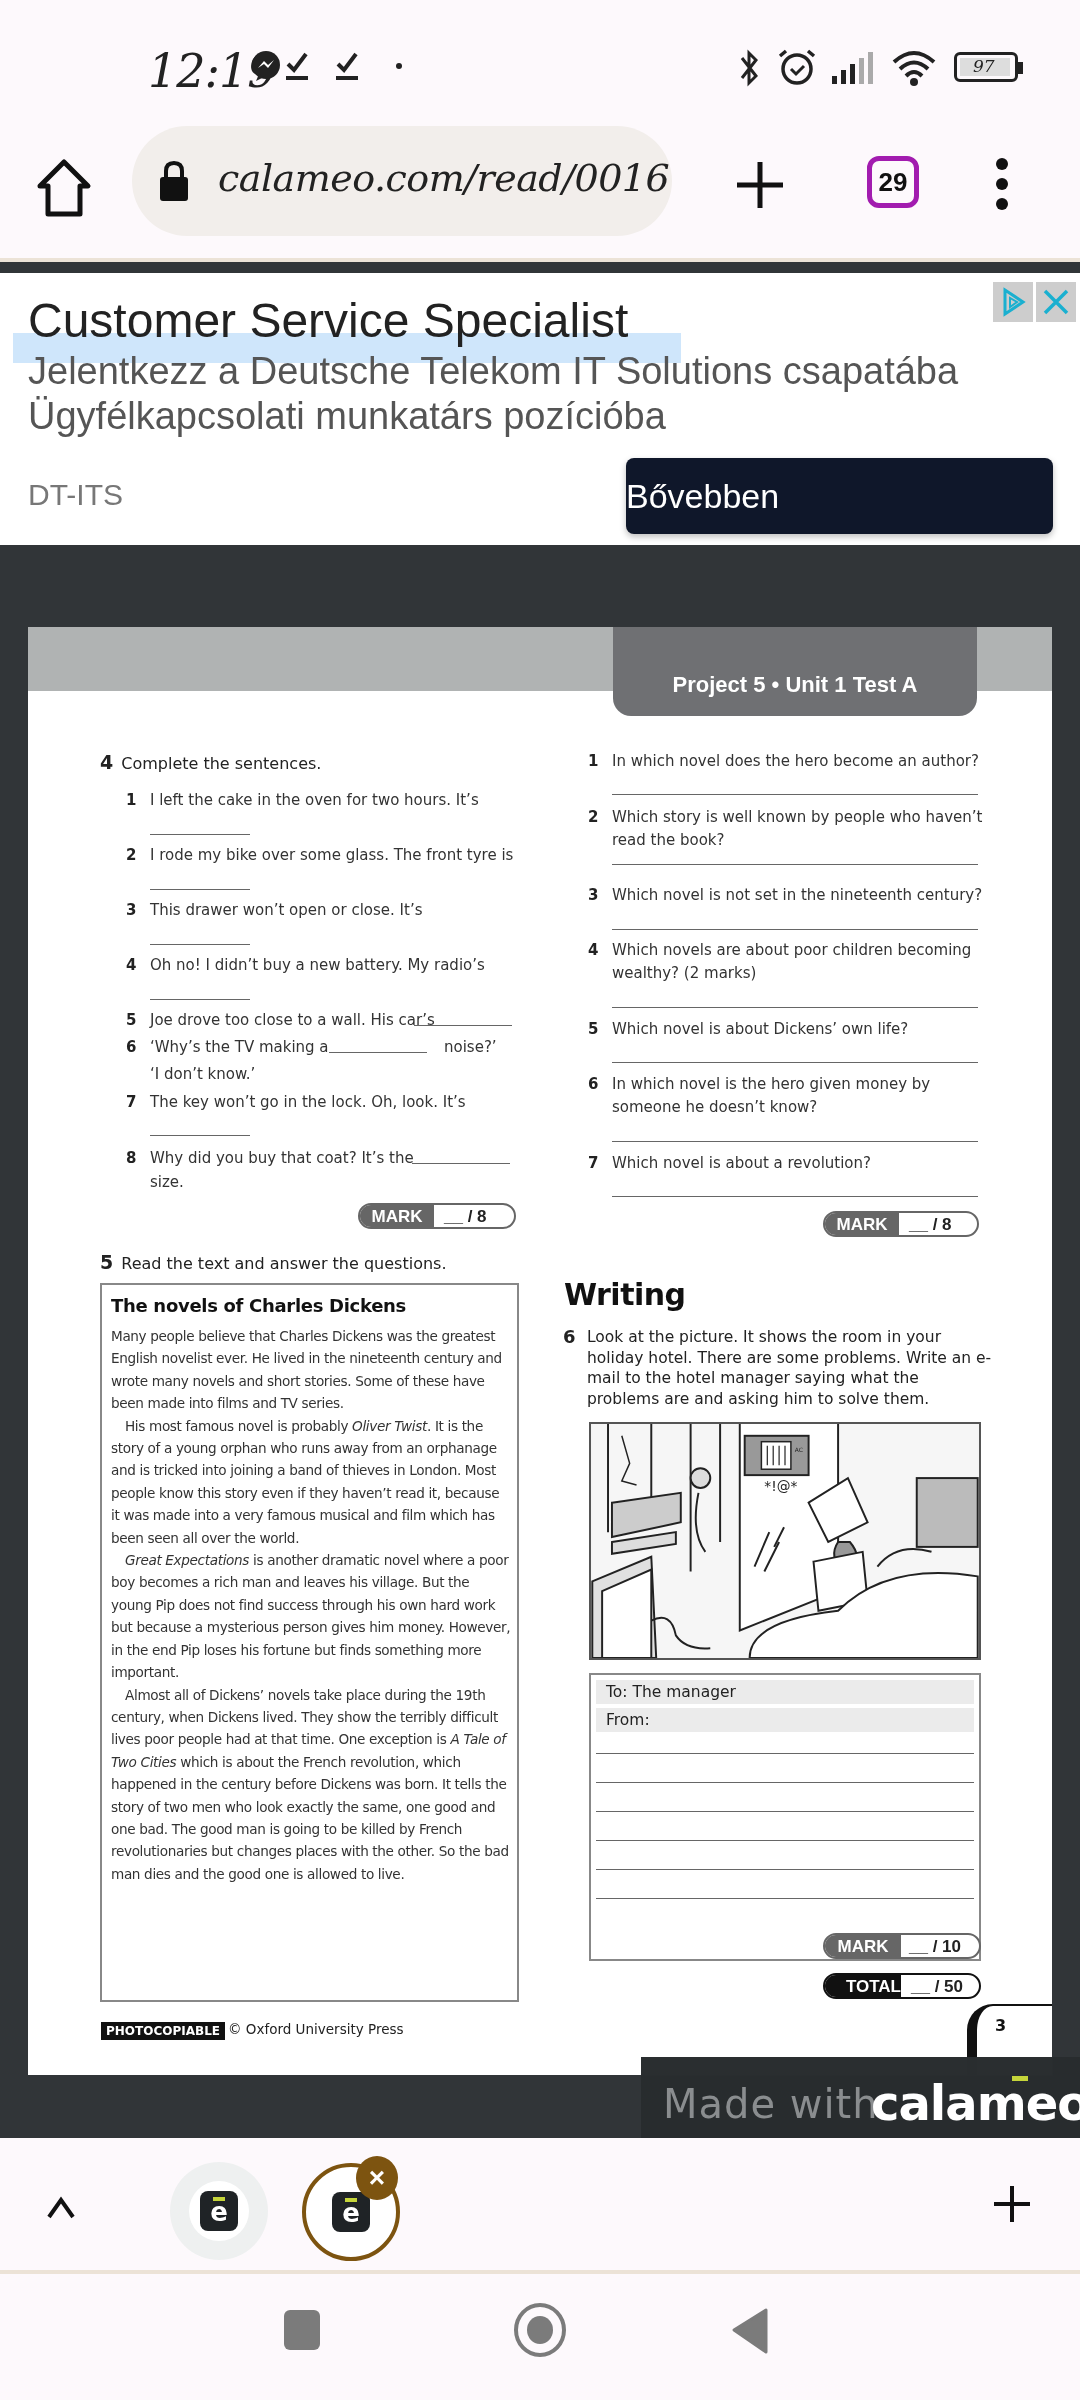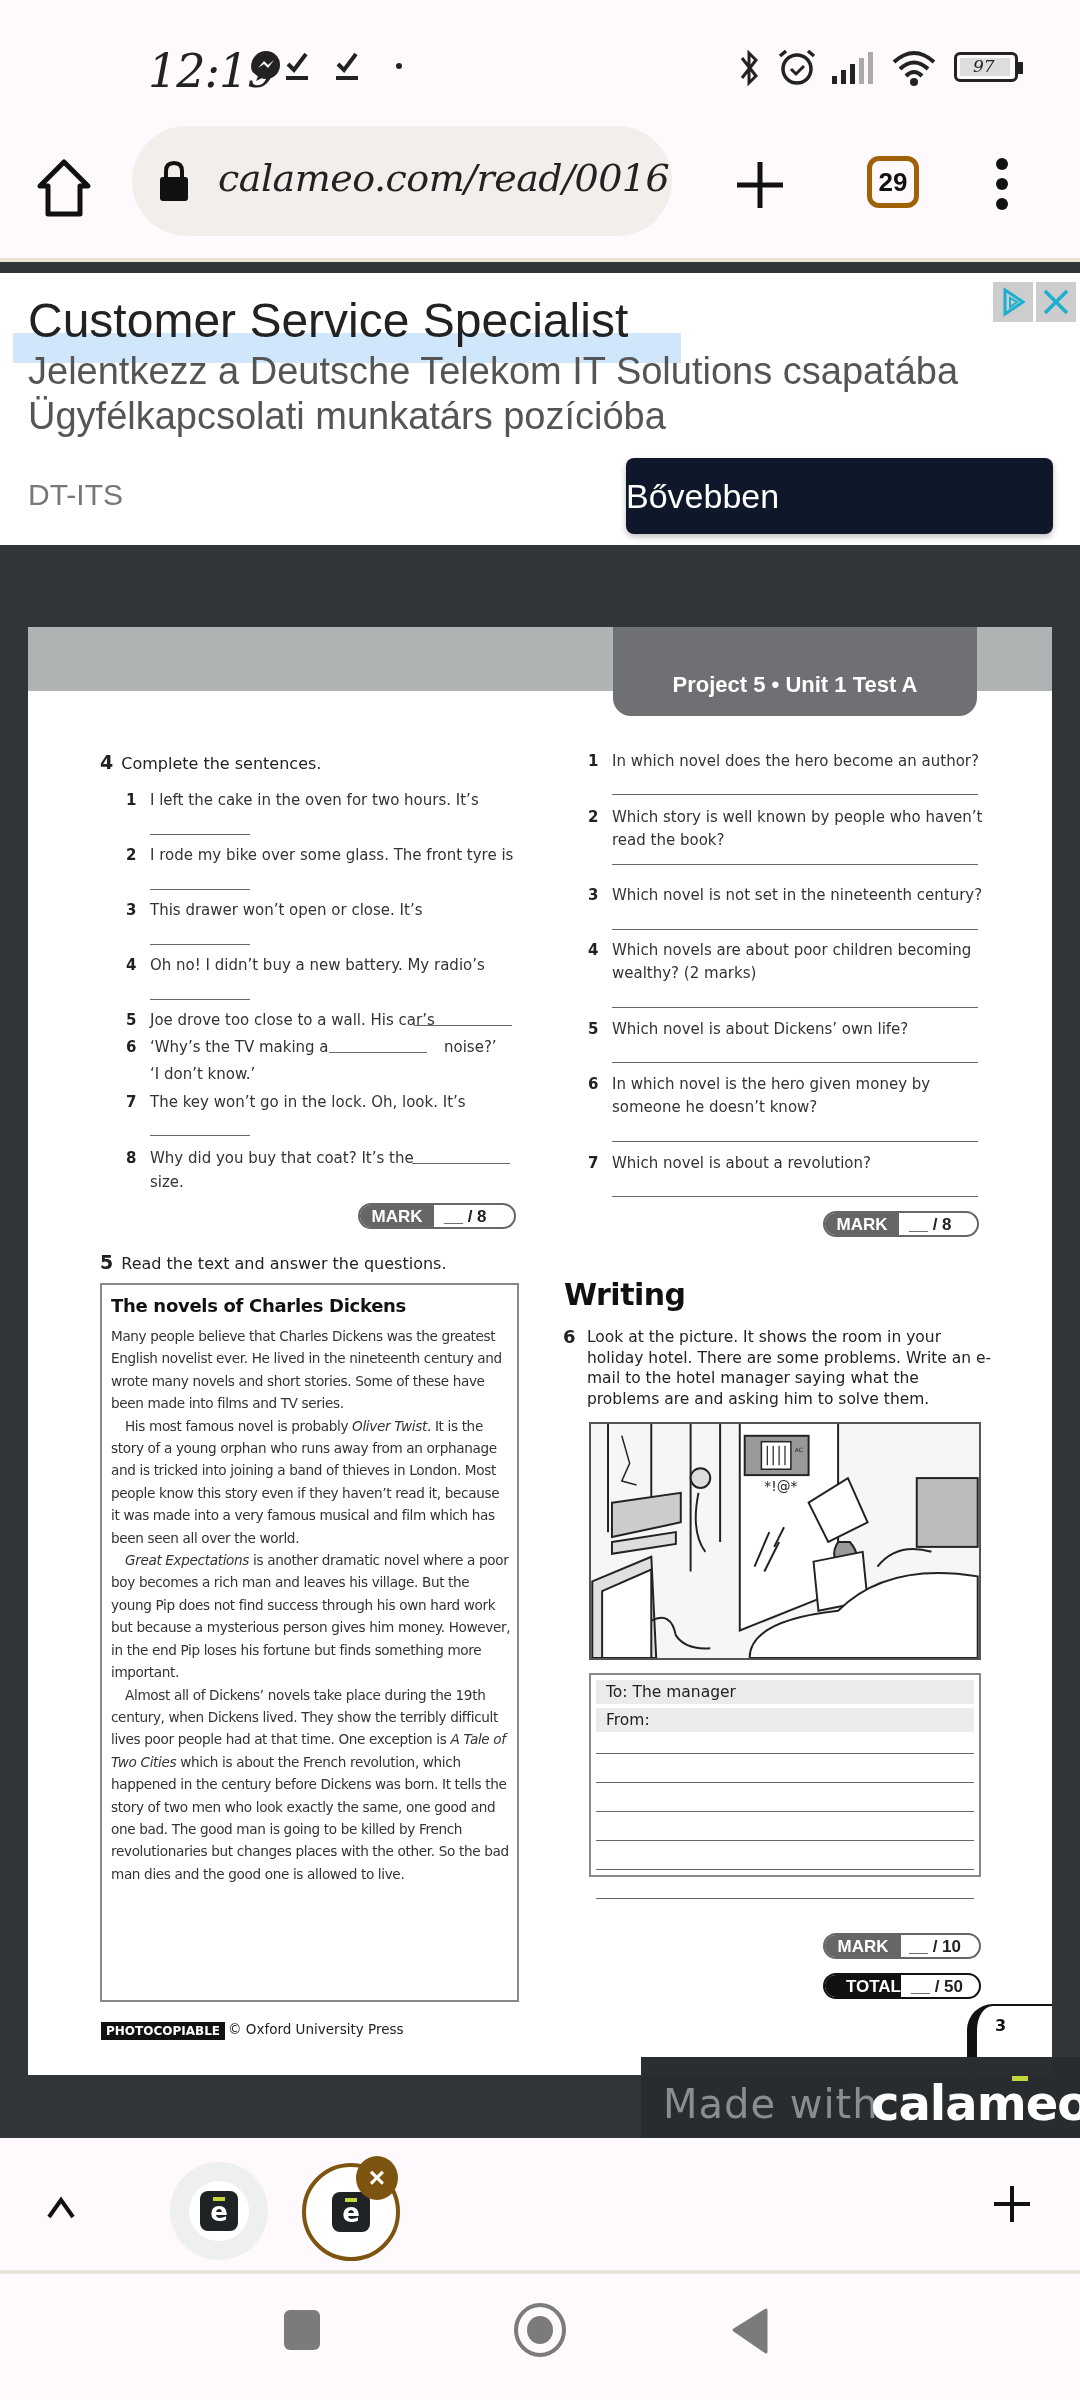--- a/index.html
+++ b/index.html
@@ -11,21 +11,21 @@
   #status-time { position: absolute; left: 148px; top: 44px; font-family: "DejaVu Serif", serif; font-style: italic; font-size: 46px; color: #222; letter-spacing: -1px; }
   .sb-icon { position: absolute; top: 48px; }
 
   
   #toolbar { position: absolute; left: 0; top: 118px; width: 1080px; height: 140px; background: #fdf9fc; }
   #home-btn { position: absolute; left: 36px; top: 40px; width: 56px; height: 60px; }
   #url-pill { position: absolute; left: 132px; top: 8px; width: 540px; height: 110px; border-radius: 55px; background: #f2eeeb; overflow: hidden; }
   #lock-icon { position: absolute; left: 26px; top: 34px; width: 32px; height: 42px; }
   #url-text { position: absolute; left: 86px; top: 30px; font-family: "DejaVu Serif", serif; font-style: italic; font-size: 38px; color: #222; white-space: nowrap; letter-spacing: -0.5px; }
   #new-tab-btn { position: absolute; left: 733px; top: 40px; width: 54px; height: 54px; }
-  #tab-count { position: absolute; left: 867px; top: 38px; width: 52px; height: 52px; border: 5px solid #a16207; border-radius: 12px; font-size: 26px; font-weight: bold; text-align: center; line-height: 42px; color: #111; font-family: "Liberation Sans", sans-serif; }
+  #tab-count { position: absolute; left: 867px; top: 38px; width: 52px; height: 52px; border: 5px solid #a21caf; border-radius: 12px; font-size: 26px; font-weight: bold; text-align: center; line-height: 42px; color: #111; font-family: "Liberation Sans", sans-serif; }
   #menu-btn { position: absolute; left: 990px; top: 36px; width: 24px; height: 60px; }
   #toolbar-divider { position: absolute; left: 0; top: 258px; width: 1080px; height: 4px; background: #ece3d7; }
 
   
   #dark-band { position: absolute; left: 0; top: 262px; width: 1080px; height: 1876px; background: #313538; }
 
   
   #ad { position: absolute; left: 0; top: 273px; width: 1080px; height: 272px; background: #ffffff; }
   #ad-title { position: absolute; left: 28px; top: 20px; font-size: 48px; color: #222; }
   #ad-title-hl { position: absolute; left: 13px; top: 60px; width: 668px; height: 30px; background: #cfe6fb; }
@@ -60,21 +60,21 @@
   #reading-text p.ind { text-indent: 14px; }
   #reading-text i { font-style: italic; }
 
   #writing-title { position: absolute; left: 536px; top: 650px; font-size: 30px; font-weight: bold; color: #111; font-family: "DejaVu Sans", sans-serif; letter-spacing: -0.5px; }
   #writing-instr { position: absolute; left: 535px; top: 700px; width: 430px; font-size: 15.5px; line-height: 20.5px; color: #222; font-family: "DejaVu Sans", sans-serif; }
   #writing-instr b { position: absolute; left: 0; top: 0; font-size: 18px; }
   #writing-instr span { display: block; margin-left: 24px; }
 
   #picture { position: absolute; left: 561px; top: 795px; width: 392px; height: 238px; border: 2px solid #555; background: #f4f4f4; overflow: hidden; }
 
-  #email-box { position: absolute; left: 561px; top: 1046px; width: 392px; height: 204px; border: 2px solid #888; background: #fff; }
+  #email-box { position: absolute; left: 561px; top: 1046px; width: 392px; height: 288px; border: 2px solid #888; background: #fff; }
   .email-field { position: absolute; left: 5px; width: 378px; height: 24px; background: #ebebeb; font-size: 15.5px; line-height: 24px; padding-left: 10px; color: #222; font-family: "DejaVu Sans", sans-serif; }
 
   #footer-badge { position: absolute; left: 73px; top: 1395px; height: 18px; background: #111; color: #fff; font-weight: bold; font-size: 12px; line-height: 18px; padding: 0 5px; font-family: "DejaVu Sans", sans-serif; }
   #footer-copy { position: absolute; left: 200px; top: 1394px; font-size: 13.5px; color: #222; font-family: "DejaVu Sans", sans-serif; }
 
   #page-number-tab { position: absolute; left: 939px; top: 1377px; width: 100px; height: 80px; border-left: 10px solid #111; border-top: 2px solid #111; border-radius: 26px 0 0 0; background: #fff; }
   #page-number { position: absolute; left: 18px; top: 10px; font-size: 16px; font-weight: bold; color: #111; font-family: "DejaVu Sans", sans-serif; }
 
   
   #made-with-grey { position: absolute; left: 641px; top: 2057px; width: 412px; height: 19px; background: rgba(80,82,84,0.95); }

